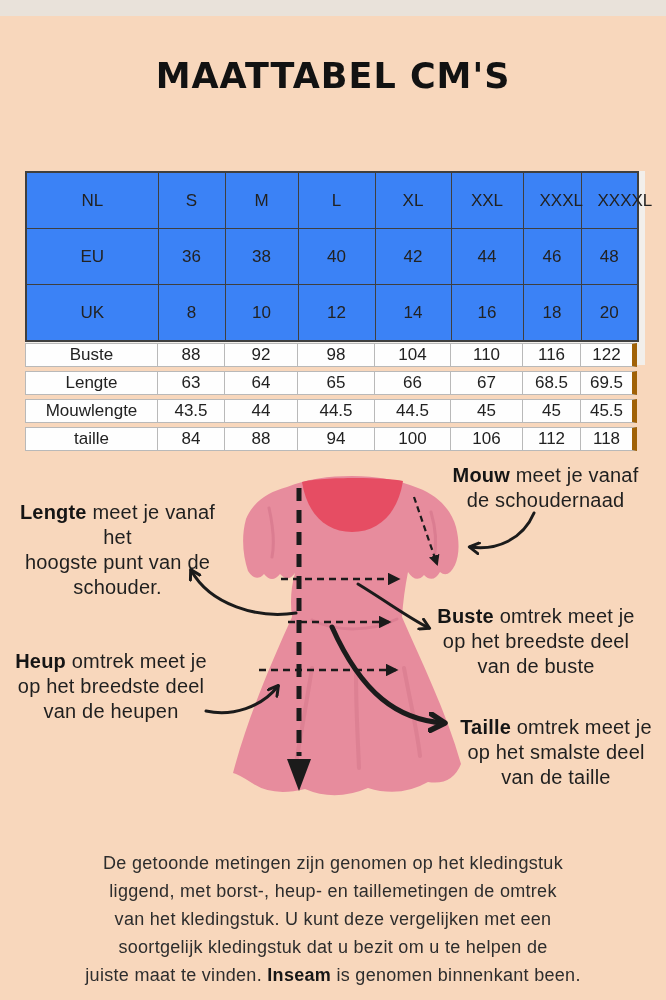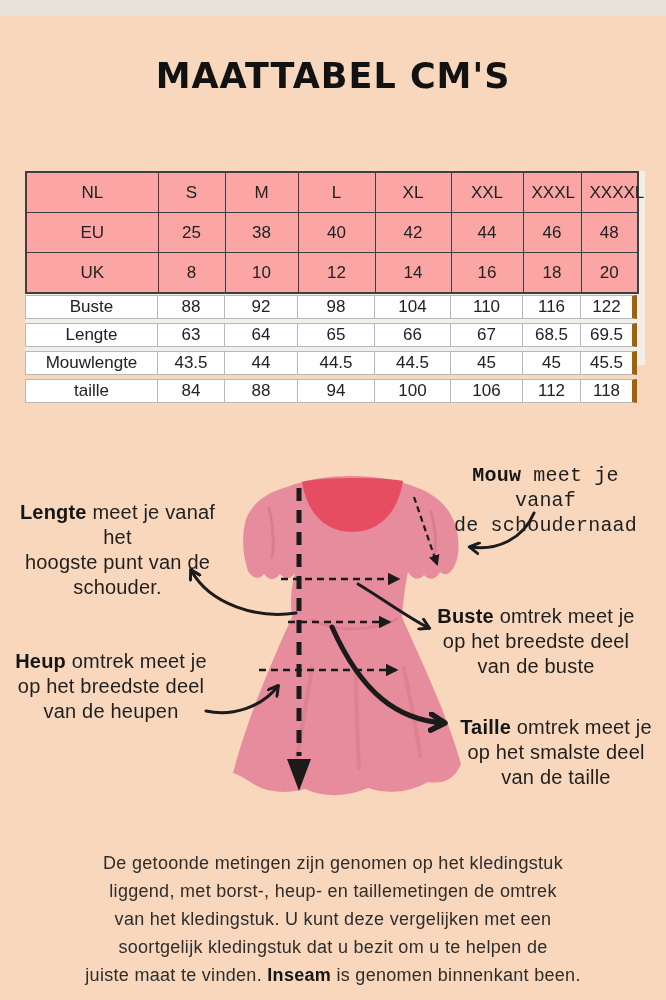--- a/index.html
+++ b/index.html
@@ -15,22 +15,22 @@
     font-family:"DejaVu Sans","Liberation Sans",sans-serif;
     font-size:35px;font-weight:800;letter-spacing:1px;color:#121212;
   }
   
   #table-panel{left:25px;top:155px;width:620px;height:194px;background:#f2efeb;}
   table{table-layout:fixed;border-spacing:0;width:612px;}
   col.c0{width:132px}col.c1{width:67px}col.c2{width:73px}col.c3{width:77px}
   col.c4{width:76px}col.c5{width:72px}col.c6{width:58px}col.c7{width:57px}
   #header-table{border-collapse:collapse;border:2px solid #3f3f3f;}
   #header-table td{
-    height:23px;padding:8px;text-align:center;vertical-align:middle;
-    background:#fca5a5;border:1px solid #3f3f3f;
+    height:23px;padding:16px;text-align:center;vertical-align:middle;
+    background:#3b82f6;border:1px solid #3f3f3f;
     font-size:17px;color:#222;
   }
   #body-table{border-collapse:separate;border-spacing:0 4px;margin-top:-3px;}
   #body-table td{
     height:22px;padding:0;text-align:center;vertical-align:middle;
     background:#fefefe;font-size:17px;color:#222;
     border-top:1px solid #b9b9b9;border-bottom:1px solid #b9b9b9;border-left:1px solid #b9b9b9;
   }
   #body-table td:last-child{border-right:5px solid #a16207;}
   
@@ -74,21 +74,21 @@
             <td>S</td>
             <td>M</td>
             <td>L</td>
             <td>XL</td>
             <td>XXL</td>
             <td>XXXL</td>
             <td>XXXXL</td>
           </tr>
           <tr>
             <td>EU</td>
-            <td>25</td>
+            <td>36</td>
             <td>38</td>
             <td>40</td>
             <td>42</td>
             <td>44</td>
             <td>46</td>
             <td>48</td>
           </tr>
           <tr>
             <td>UK</td>
             <td>8</td>
@@ -214,21 +214,21 @@
       <path d="M 358,568 C 392,589 409,602 429,612" stroke-width="3" marker-end="url(#vee)"></path>
       <path d="M 206,695 C 232,701 262,691 278,670" stroke-width="3" marker-end="url(#vee)"></path>
       <path d="M 332,611 C 362,678 398,704 444,707" stroke-width="5" marker-end="url(#vee-big)"></path>
     </g>
   </svg>
 
   <div class="note" style="left:5px;top:484px;width:225px;"><strong>Lengte</strong><span> meet je vanaf het
 hoogste punt van de
 schouder.</span></div>
 
-  <div class="note" style="left:438px;top:447px;width:215px;font-family:Liberation Mono, monospace;"><strong>Mouw</strong><span> meet je vanaf
+  <div class="note" style="left:438px;top:447px;width:215px;"><strong>Mouw</strong><span> meet je vanaf
 de schoudernaad</span></div>
 
   <div class="note" style="left:430px;top:588px;width:212px;"><strong>Buste</strong><span> omtrek meet je
 op het breedste deel
 van de buste</span></div>
 
   <div class="note" style="left:12px;top:633px;width:198px;"><strong>Heup</strong><span> omtrek meet je
 op het breedste deel
 van de heupen</span></div>
 

